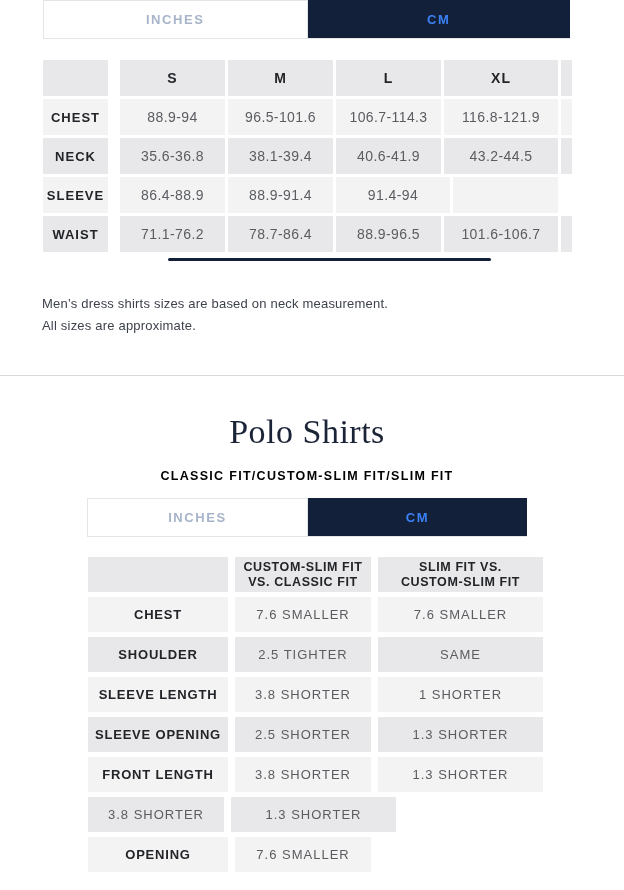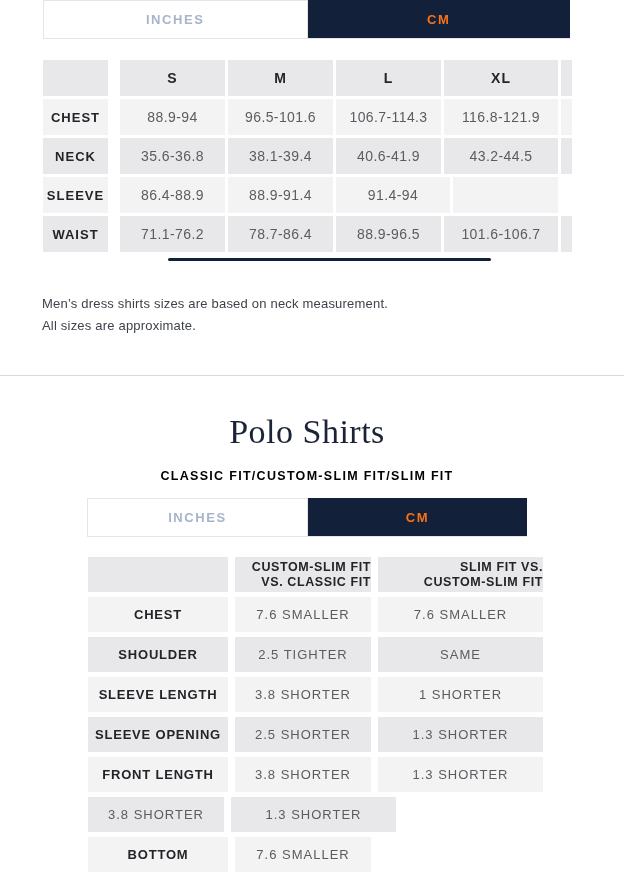--- a/index.html
+++ b/index.html
@@ -25,21 +25,21 @@
   .tabs-1{margin-left:43px;width:527px;height:39px;}
   .tabs-2{margin-top:15px;margin-left:87px;width:440px;height:39px;}
   .tab{
     flex:1;display:flex;align-items:center;justify-content:center;
     font-size:13px;font-weight:bold;letter-spacing:1.6px;cursor:pointer;
   }
   .tab-inactive{
     background:#ffffff;color:var(--tab-inactive-text);
     border:1px solid var(--tab-border);border-bottom:none;
   }
-  .tab-active{background:var(--navy);color:#f97316;}
+  .tab-active{background:var(--navy);color:#3b82f6;}
 
   
   .t1{margin:21px 0 0 43px;width:529px;overflow:hidden;}
   .t1-row{display:flex;height:36px;margin-top:3px;}
   .t1-row:first-child{margin-top:0;}
   .t1-labelcell{
     width:65px;margin-right:12px;flex:none;
     display:flex;align-items:center;justify-content:center;
     font-size:13px;font-weight:bold;letter-spacing:1px;color:var(--label-text);
   }
@@ -87,21 +87,21 @@
     display:flex;align-items:center;justify-content:center;
     font-size:13px;font-weight:bold;letter-spacing:.8px;color:var(--label-text);
   }
   .t2-c1{width:136px;margin-right:7px;}
   .t2-c2{width:165px;}
   .t2-cell{
     flex:none;display:flex;align-items:center;justify-content:center;
     font-size:13px;color:var(--value-text);letter-spacing:1px;
   }
   .t2-hdrcell{
-    flex:none;display:flex;flex-direction:column;align-items:flex-end;justify-content:center;
+    flex:none;display:flex;flex-direction:column;align-items:center;justify-content:center;
     font-size:12.5px;font-weight:bold;line-height:15px;letter-spacing:.6px;
     color:var(--label-text);text-align:center;
   }
 </style>
 </head>
 <body>
 
 <div>
 
   <div class="unit-tabs tabs-1">
@@ -220,17 +220,17 @@
       <div class="t2-cell t2-c1 bg-b">3.8 SHORTER</div>
       <div class="t2-cell t2-c2 bg-b">1.3 SHORTER</div>
     </div>
 
     <div class="t2-row">
       <div class="t2-cell t2-c1 bg-a">3.8 SHORTER</div>
       <div class="t2-cell t2-c2 bg-a">1.3 SHORTER</div>
     </div>
 
     <div class="t2-row">
-      <div class="t2-label bg-b">BOTTOM</div>
+      <div class="t2-label bg-b">OPENING</div>
       <div class="t2-cell t2-c1 bg-b">7.6 SMALLER</div>
     </div>
   </div>
 </div>
 
 </body></html>

